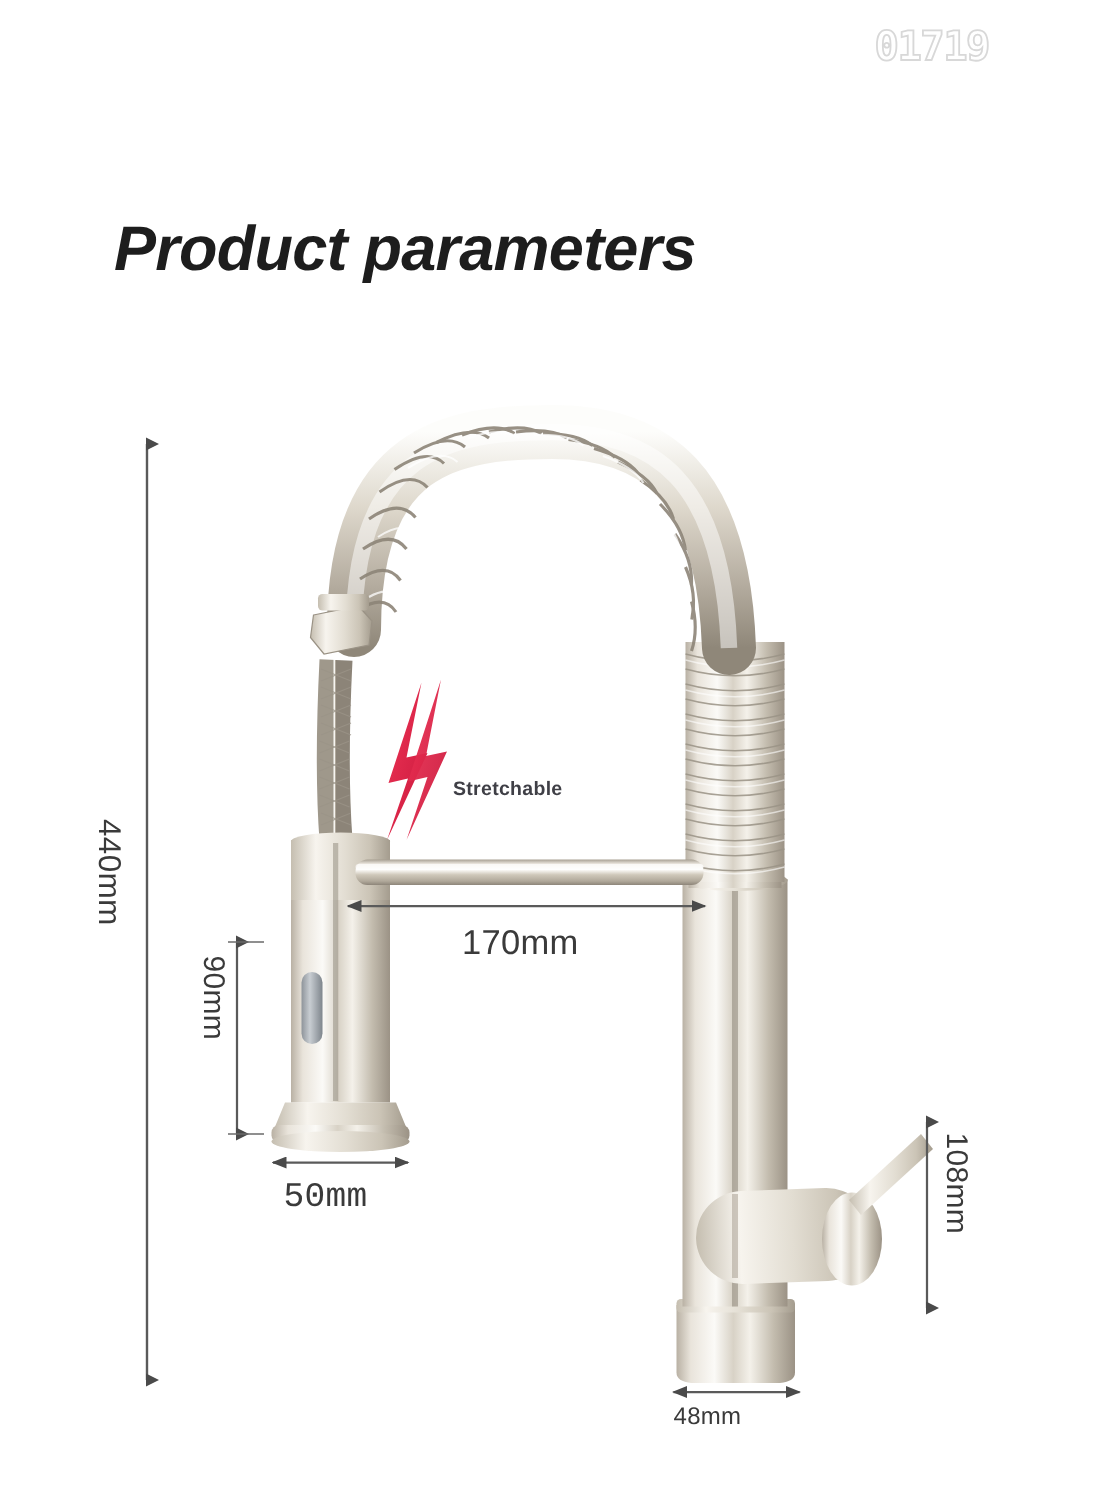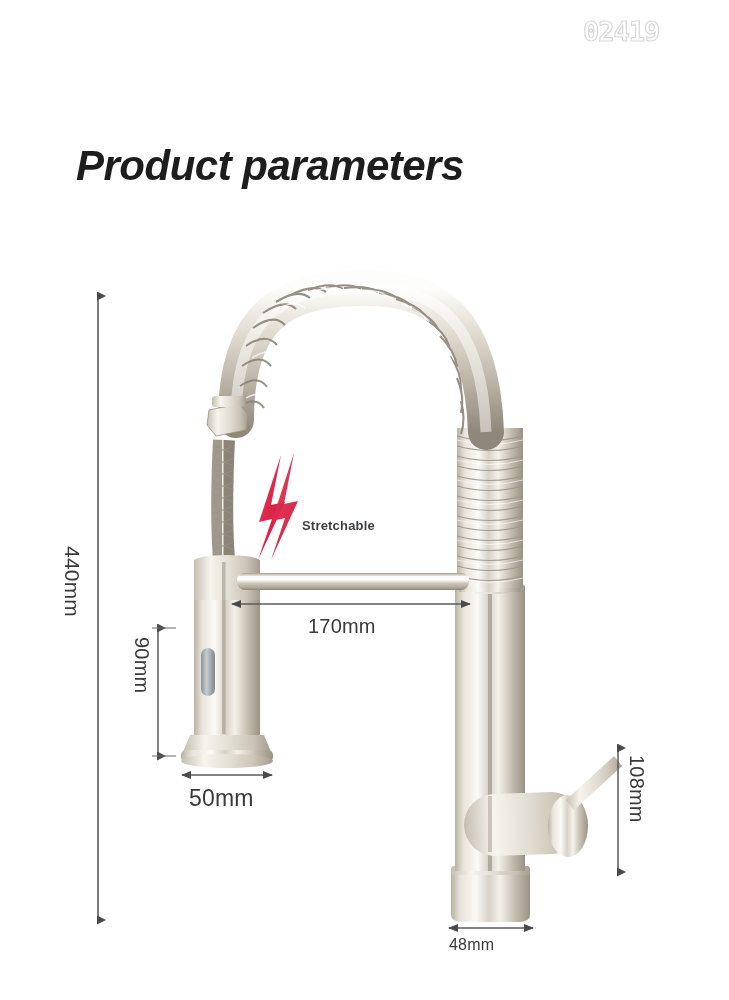--- a/index.html
+++ b/index.html
@@ -74,21 +74,21 @@
     font-size: 13px;
     font-weight: 700;
     color: #3f3f46;
     letter-spacing: 0.2px;
     text-align: center;
   }
 </style>
 </head>
 <body>
 
-<div class="watermark">02419</div>
+<div class="watermark">01719</div>
 
 <div class="page-title">Product parameters</div>
 
 <svg class="overlay" viewBox="0 0 729 1000" xmlns="http://www.w3.org/2000/svg">
   <defs>
 
     <linearGradient id="gMetalV" x1="0" y1="0" x2="1" y2="0">
       <stop offset="0%" stop-color="#b9b1a4"></stop>
       <stop offset="12%" stop-color="#e9e4db"></stop>
       <stop offset="32%" stop-color="#fbfaf7"></stop>
@@ -311,21 +311,21 @@
 
   <g>
     <line x1="449" y1="928" x2="533" y2="928" stroke="#5a5a5a" stroke-width="1.5" marker-start="url(#arrStart)" marker-end="url(#arrEnd)"></line>
   </g>
 </svg>
 
 <div class="dim-label vertical" style="left:60px; top:546px;">440mm</div>
 
 <div class="dim-label vertical" style="left:130px; top:637px; font-size:20px;">90mm</div>
 
-<div class="dim-label" style="left:308px; top:615px; font-size:20px;">170mm</div>
-
-<div class="dim-label" style="left:189px; top:785px; font-size:23px;">50mm</div>
+<div class="dim-label" style="left:308px; top:615px; font-size:23px;">170mm</div>
+
+<div class="dim-label" style="left:189px; top:785px; font-size:23px;font-family:Liberation Mono, monospace;">50mm</div>
 
 <div class="dim-label vertical" style="left:625px; top:755px; font-size:20px;">108mm</div>
 
 <div class="dim-label" style="left:449px; top:936px; font-size:16px;">48mm</div>
 
 <div class="stretchable-label">Stretchable</div>
 
 </body></html>

